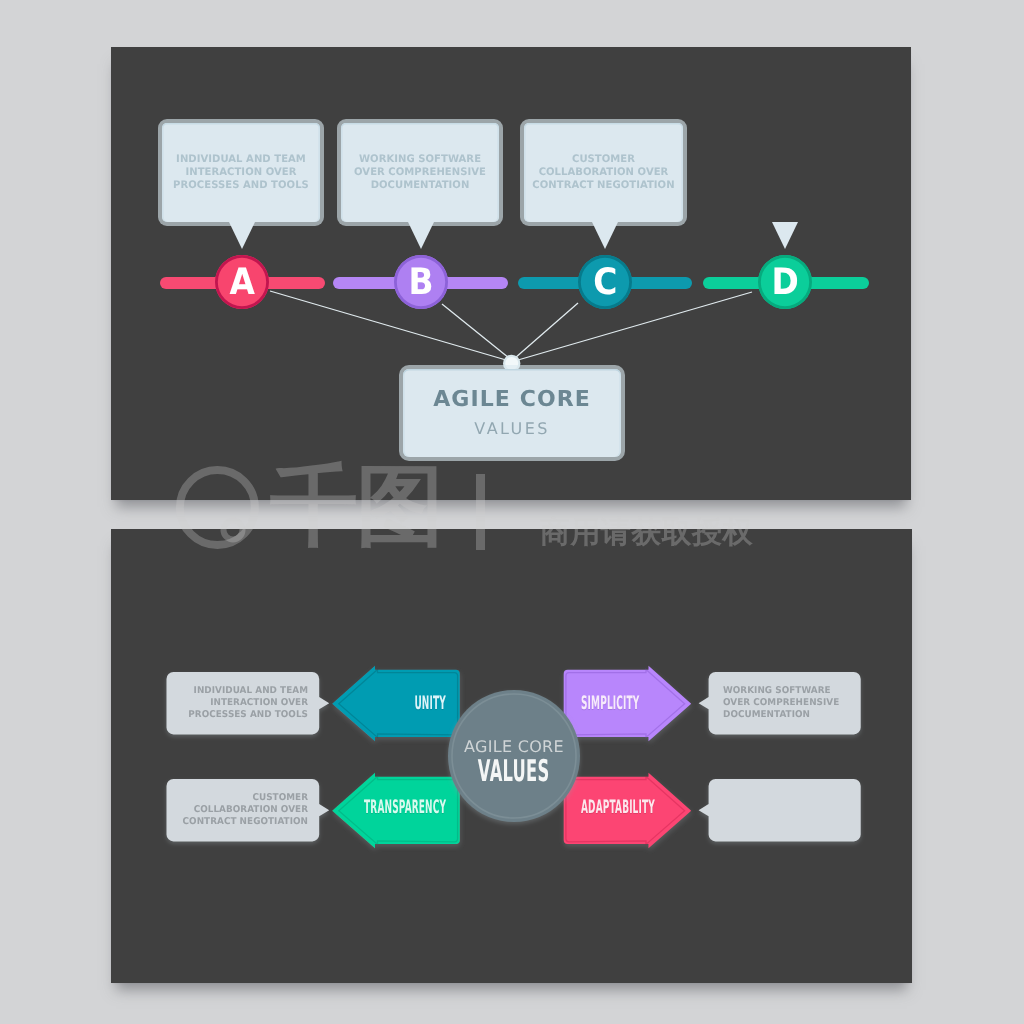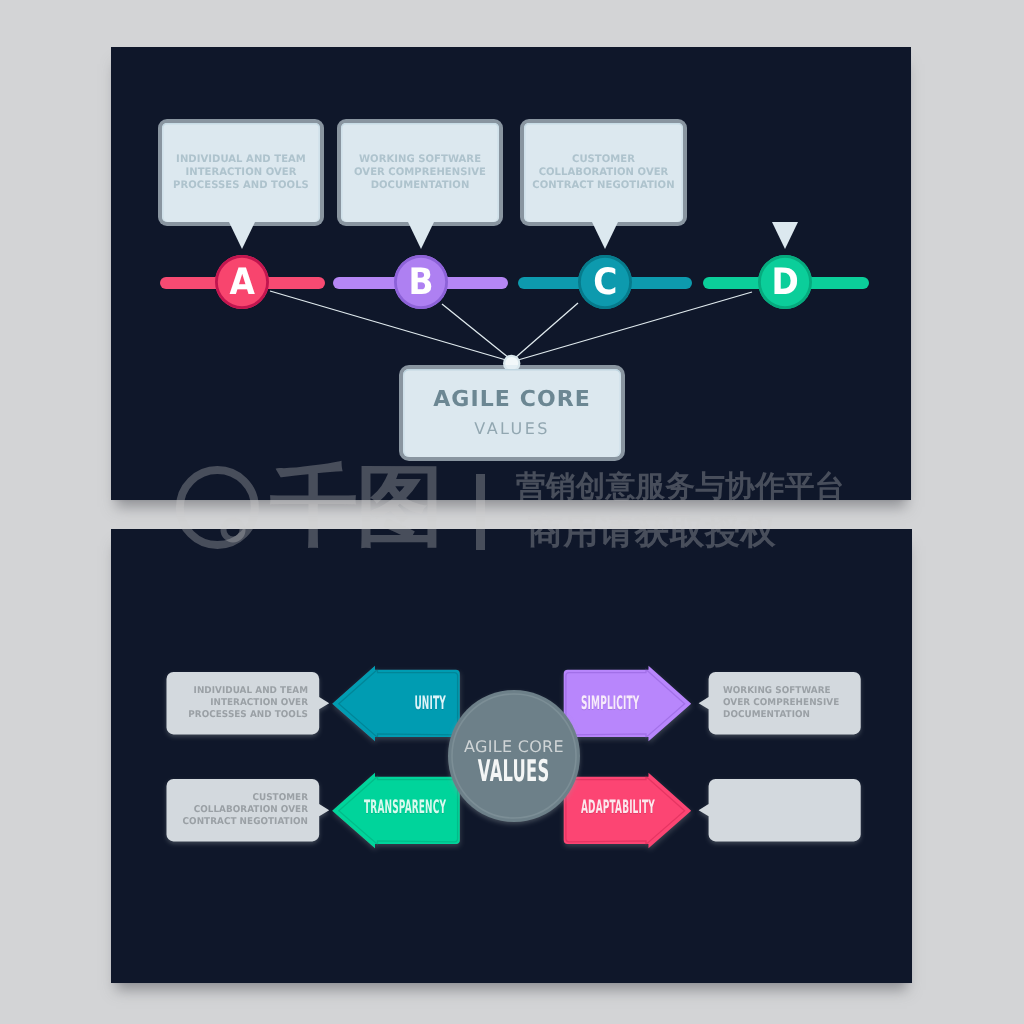--- a/index.html
+++ b/index.html
@@ -1,21 +1,21 @@
 <!DOCTYPE html>
 <html><head>
 <meta charset="utf-8">
 <style>
   html,body{margin:0;padding:0;}
   body{width:1024px;height:1024px;background:#d3d4d6;
        font-family:"DejaVu Sans",sans-serif;overflow:hidden;
        -webkit-font-smoothing:antialiased;text-rendering:geometricPrecision;}
   #stage{position:relative;width:1024px;height:1024px;
          will-change:transform;transform:translateZ(0);}
-  .panel{position:absolute;background:#0f172a;
+  .panel{position:absolute;background:#404040;
          box-shadow:0 12px 13px -5px rgba(96,98,104,0.58), 0 1px 3px -2px rgba(130,132,138,0.55);}
   .svgwrap{position:absolute;left:0;top:0;width:1024px;height:1024px;pointer-events:none;}
 
   
   .bubble{position:absolute;background:#dce8ef;border-radius:5px;
           box-shadow:0 0 0 4px rgba(218,233,240,0.60),
                      inset 0 1.6px 0 rgba(196,217,228,0.85),
                      inset 1.6px 0 0 rgba(200,220,230,0.6),
                      inset -1.6px 0 0 rgba(200,220,230,0.6);}
   .bubble-text{position:absolute;left:0;right:0;top:50%;transform:translateY(-50%);
@@ -193,17 +193,16 @@
 
   <div class="wm" style="left:0;top:452px;width:1024px;height:120px;">
     <svg width="1024" height="120" viewBox="0 0 1024 120">
       <g fill="none" stroke="#cdcdcd" stroke-opacity="0.30">
         <circle cx="217.4" cy="55.5" r="37.5" stroke-width="8"></circle>
         <circle cx="233" cy="78" r="9.5" stroke-width="6"></circle>
       </g>
       <rect x="476" y="22" width="9" height="76" fill="#cdcdcd" fill-opacity="0.30"></rect>
     </svg>
     <div class="wmtext" style="left:270px;top:-1px;font-size:88px;line-height:110px;color:rgba(205,205,205,0.30);letter-spacing:-2px;font-weight:600;">千图</div>
-    <div class="wmtext" style="left:516px;top:19px;font-size:29.5px;line-height:31px;letter-spacing:0.4px;color:rgba(205,205,205,0.30);">营销创意服务与协作平台</div>
-    <div class="wmtext" style="left:528px;top:65px;font-size:35px;line-height:31px;letter-spacing:0.4px;color:rgba(205,205,205,0.30);">商用请获取授权</div>
+    <div class="wmtext" style="left:540px;top:65px;font-size:30px;line-height:31px;letter-spacing:0.4px;color:rgba(205,205,205,0.30);">商用请获取授权</div>
   </div>
 
 </div>
 
 </body></html>

